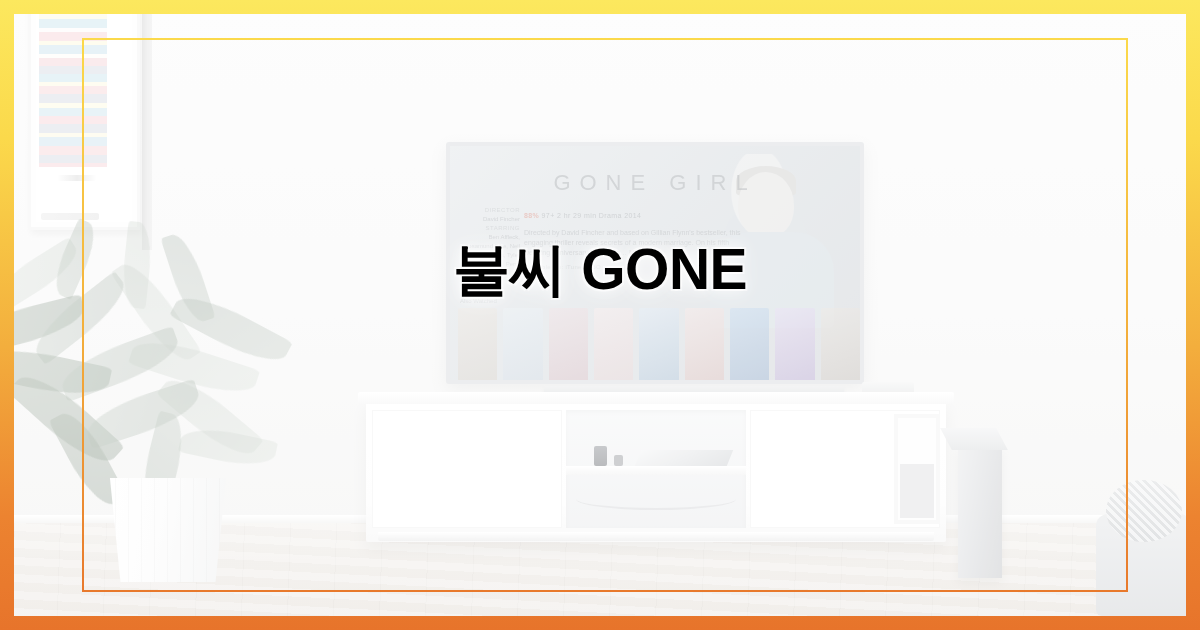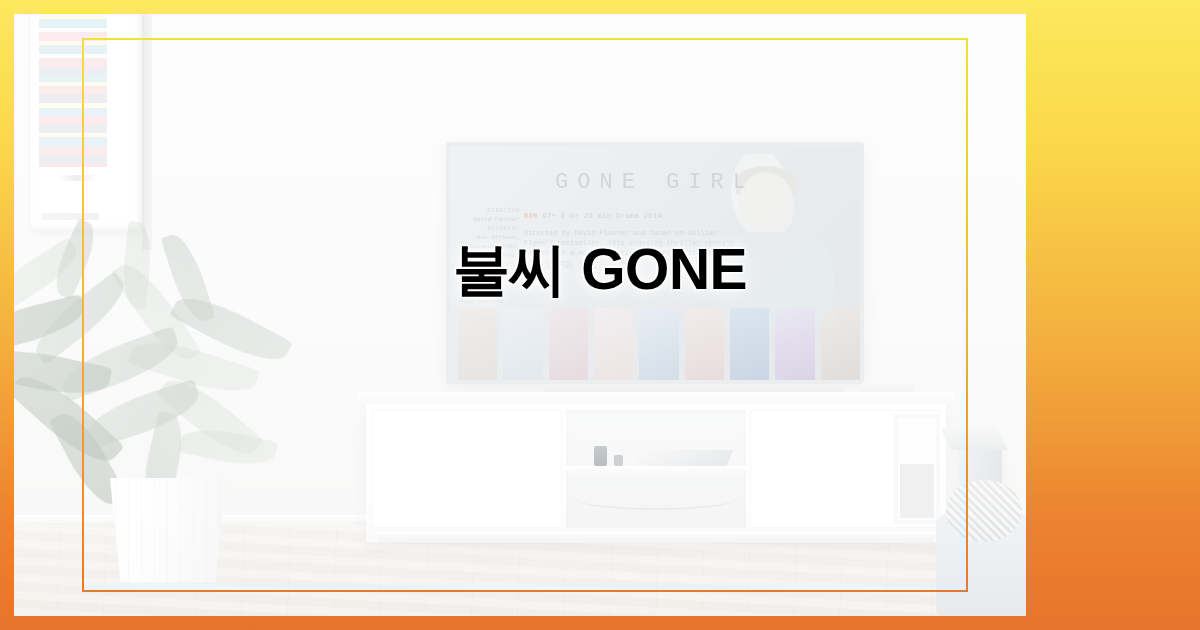--- a/index.html
+++ b/index.html
@@ -14,24 +14,23 @@
     position:relative;
     width:1200px; height:630px;
     background:linear-gradient(to bottom, #fce85e 0%, #fbd94b 22%, #f3ae3d 55%, #ec8330 82%, #e7742b 100%);
     overflow:hidden;
   }
 
   
   #photo {
     position:absolute;
     left:14px; top:14px;
-    width:1012px; height:602px;
+    width:1172px; height:602px;
     background:#fbfbfb;
     overflow:hidden;
-    font-family:Liberation Mono, monospace;
   }
 
   
   .wall {
     position:absolute; left:0; top:0; width:100%; height:84%;
     background:linear-gradient(to bottom,#fafafa 0%,#f6f6f6 60%,#f1f1f0 100%);
   }
   .baseboard {
     position:absolute; left:0; top:83.2%; width:100%; height:1.6%;
     background:linear-gradient(to bottom,#ffffff,#ededec);

